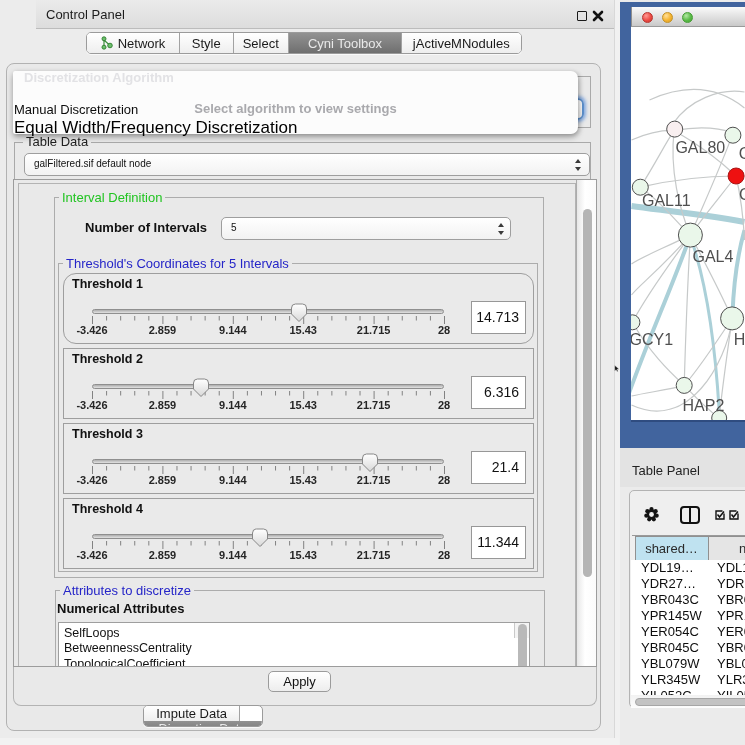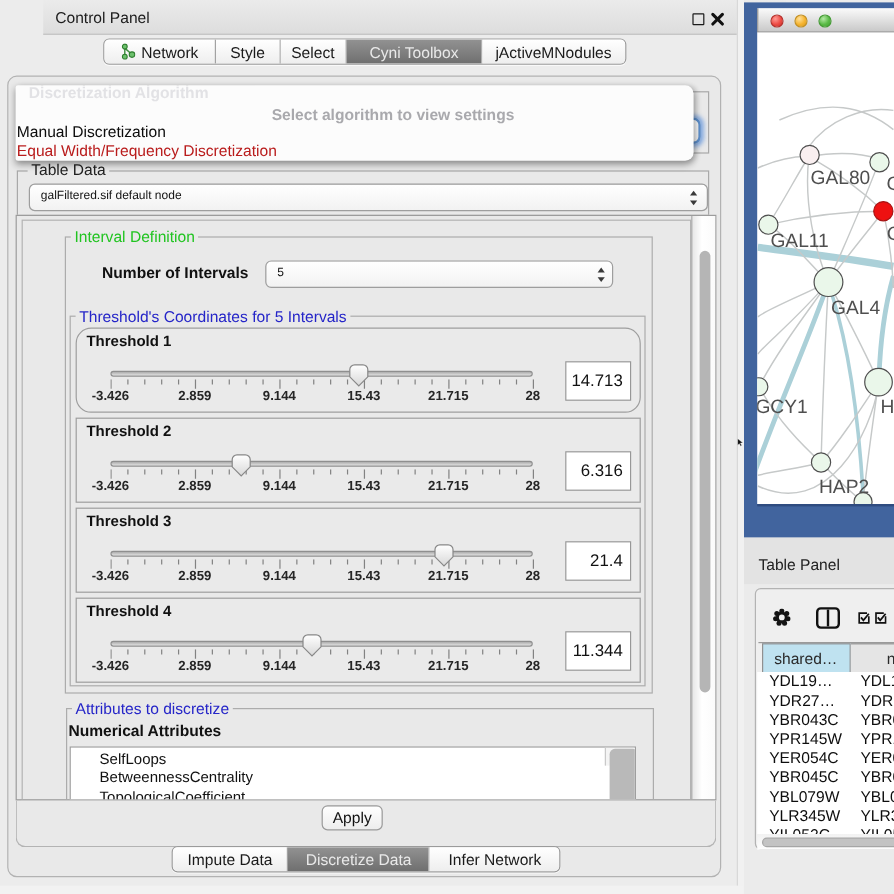--- a/index.html
+++ b/index.html
@@ -49,35 +49,35 @@
 .thp .tt { position:absolute; left:8px; top:3px; font-size:12.5px; font-weight:bold; color:#111; }
 .thp .track { position:absolute; left:28px; top:35px; width:352px; height:5px;
   background:linear-gradient(#adadad,#e3e3e3); border:1px solid #8f8f8f; border-radius:3px; }
 .thp .field { position:absolute; left:407px; top:27px; width:55px; height:33px; background:#fff;
   border:1px solid #979797; font-size:14px; color:#111; text-align:right; padding:7px 6px 0 0; }
 .thumbp { position:absolute; top:28.5px; width:18px; height:20px; }
 .tlbl { position:absolute; top:50px; font-size:11px; font-weight:bold; color:#262626; width:44px; text-align:center; }
 
 
 #numlist { left:44px; top:442px; width:472px; height:46px; background:#fff; border:1px solid #9e9e9e; font-size:12.5px; color:#111; padding-top:3px; overflow:hidden; }
-#numlist div { padding-left:24px; height:15.4px; line-height:15.4px; }
+#numlist div { padding-left:5px; height:15.4px; line-height:15.4px; }
 #listsb { position:absolute; right:0px; top:0; width:15px; height:44px; background:#f4f4f4; border-left:1px solid #c9c9c9; }
 #listsb .thumb { position:absolute; left:3px; top:1px; width:9px; height:60px; background:#b9b9b9; border-radius:4.5px; }
 
 
-#applybtn { left:268px; top:671px; width:51px; height:21px; background:linear-gradient(#ffffff,#ededed);
+#applybtn { left:268px; top:671px; width:63px; height:21px; background:linear-gradient(#ffffff,#ededed);
   border:1px solid #9b9b9b; border-radius:5px; font-size:13px; color:#111; text-align:center; line-height:19px; }
 
 
 #popup { left:13px; top:71px; width:565px; height:63px; background:#fcfcfc;
   border-radius:2px 7px 7px 2px; box-shadow:0 3px 6px rgba(0,0,0,0.33), 2px 1px 4px rgba(0,0,0,0.12); z-index:50; }
 #ghost { position:absolute; left:11px; top:-1px; font-size:13px; font-weight:bold; color:#e2e2e5; }
-#prow1 { position:absolute; left:0; top:17px; width:100%; text-align:center; font-size:13px; font-weight:bold; color:#a9a9ad;margin-left:32px; }
+#prow1 { position:absolute; left:0; top:30px; width:100%; text-align:center; font-size:13px; font-weight:bold; color:#a9a9ad; }
 #prow2 { position:absolute; left:1px; top:31px; font-size:13px; font-weight:normal; color:#0c0c0c; }
-#prow3 { position:absolute; left:1px; top:46.5px; font-size:13px; color:#b91c1c; }
+#prow3 { position:absolute; left:1px; top:46.5px; font-size:17px; color:#000000; }
 
 
 #divider { left:614px; top:0; width:6px; height:745px; background:#f1f1f1; border-left:1px solid #d8d8d8; }
 #bluebg { left:620px; top:2px; width:125px; height:446px; background:#41649e; }
 #netwin { left:631px; top:7px; width:114px; height:413px; background:#fff; }
 #nettb { position:absolute; left:0; top:0; width:114px; height:20px;
   background:linear-gradient(#fafafa,#c9c9c9); border-bottom:1px solid #9a9a9a; border-left:1px solid #8e8e8e; }
 .light { position:absolute; top:4.5px; width:11px; height:11px; border-radius:50%; }
 #netshadow { left:631px; top:420px; width:114px; height:2px; background:#2f4c80; }
 
@@ -340,21 +340,21 @@
   </div>
 
   <div class="abs" id="vsb">
       <div class="thumb"></div>
     </div>
 </div>
 
 <div class="abs" style="left:13px; top:667px; width:584px; height:39px; border:1px solid #b3b3b3; border-top:none; border-radius:0 0 8px 8px;"></div>
 <div class="abs" id="applybtn">Apply</div>
 
-<div class="seg" style="left:143px; top:705px;">
+<div class="seg" style="left:143px; top:705px;flex-direction:column;">
   <div style="width:96.3px;">Impute Data</div>
   <div class="sel" style="width:118.1px;">Discretize Data</div>
   <div style="width:108.1px;">Infer Network</div>
 </div>
 
 
 <div class="abs" id="popup">
   <div id="ghost">Discretization Algorithm</div>
   <div id="prow1">Select algorithm to view settings</div>
   <div id="prow2">Manual Discretization</div>

